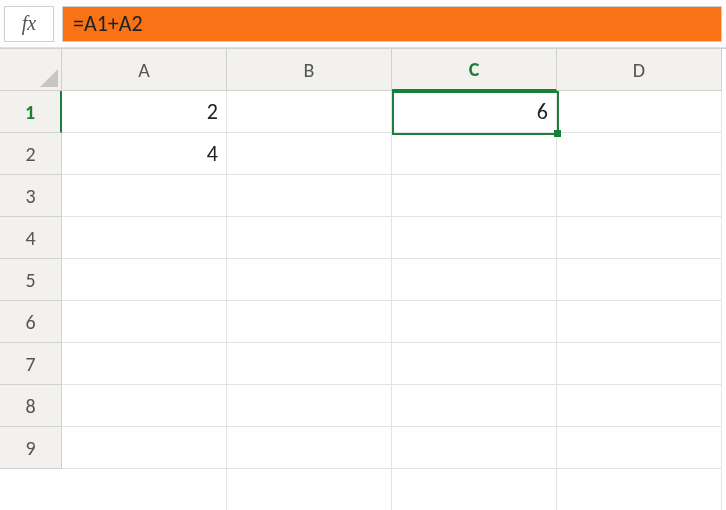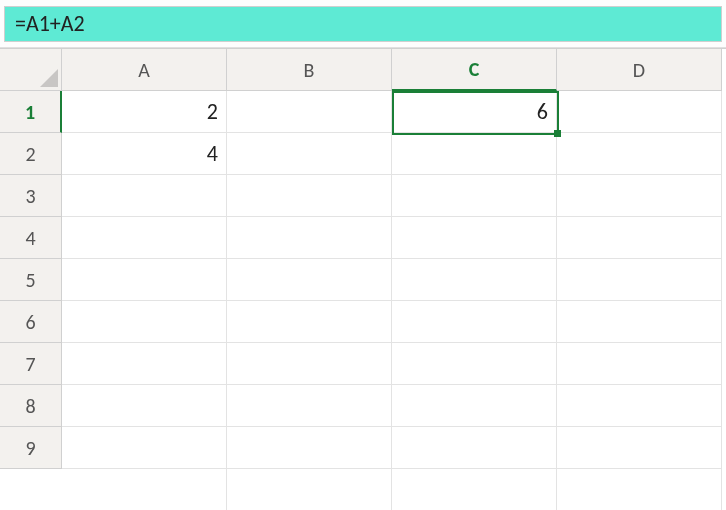--- a/index.html
+++ b/index.html
@@ -40,21 +40,21 @@
     display: flex; align-items: center; justify-content: center;
     font-style: italic;
     font-family: "Cambria Math", "Times New Roman", serif;
     font-size: 20px;
     color: #555;
   }
   .formula-input {
     flex: 1;
     height: 36px;
     border: 1px solid #cfcfcf;
-    background: #5eead4;
+    background: #f97316;
     padding: 0 10px;
     font-size: 22px;
     display: flex; align-items: center;
   }
 
   .sheet {
     position: relative;
     width: 100%;
     border-top: 1px solid #d0d0d0;
   }
@@ -128,20 +128,23 @@
     position: absolute;
     right: -4px; bottom: -4px;
     width: 7px; height: 7px;
     background: #1a7f37;
   }
 </style>
 </head>
 <body>
 
 <div class="top-bar">
+  <div class="fx-box">
+    <span>fx</span>
+  </div>
   <div class="formula-input">
     <span>=A1+A2</span>
   </div>
 </div>
 
 <div class="sheet">
   <div class="corner">
     <svg width="18" height="18">
       <polygon points="18,0 18,18 0,18" fill="#c8c6c4"></polygon>
     </svg>

